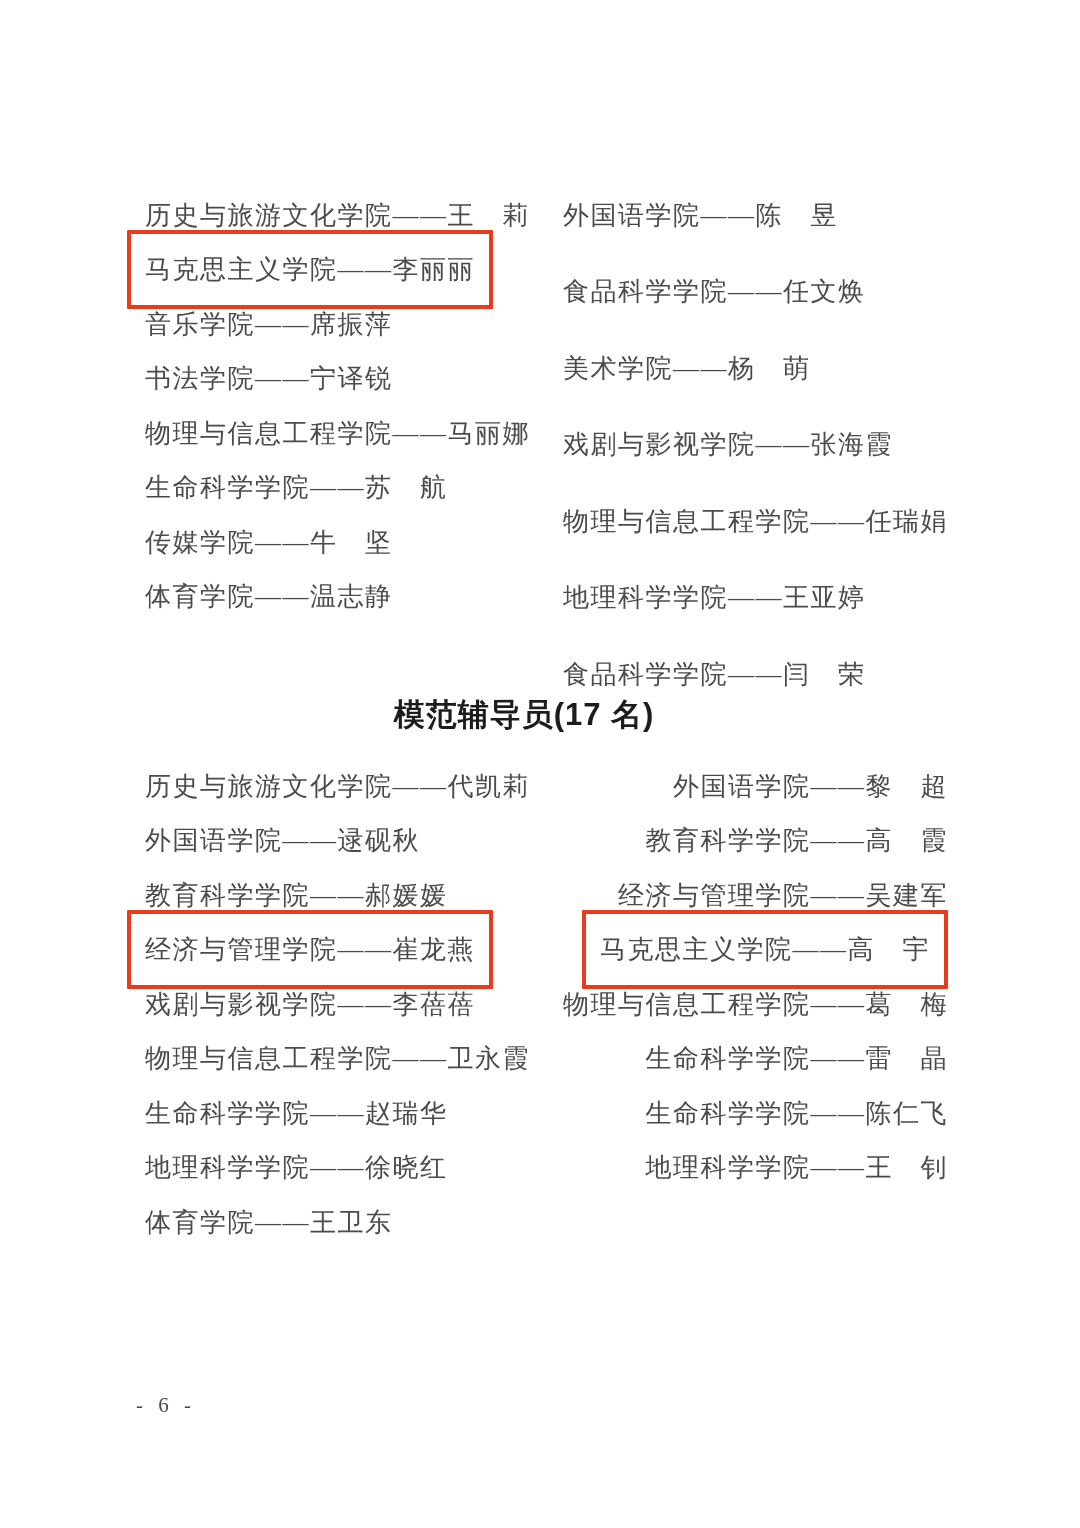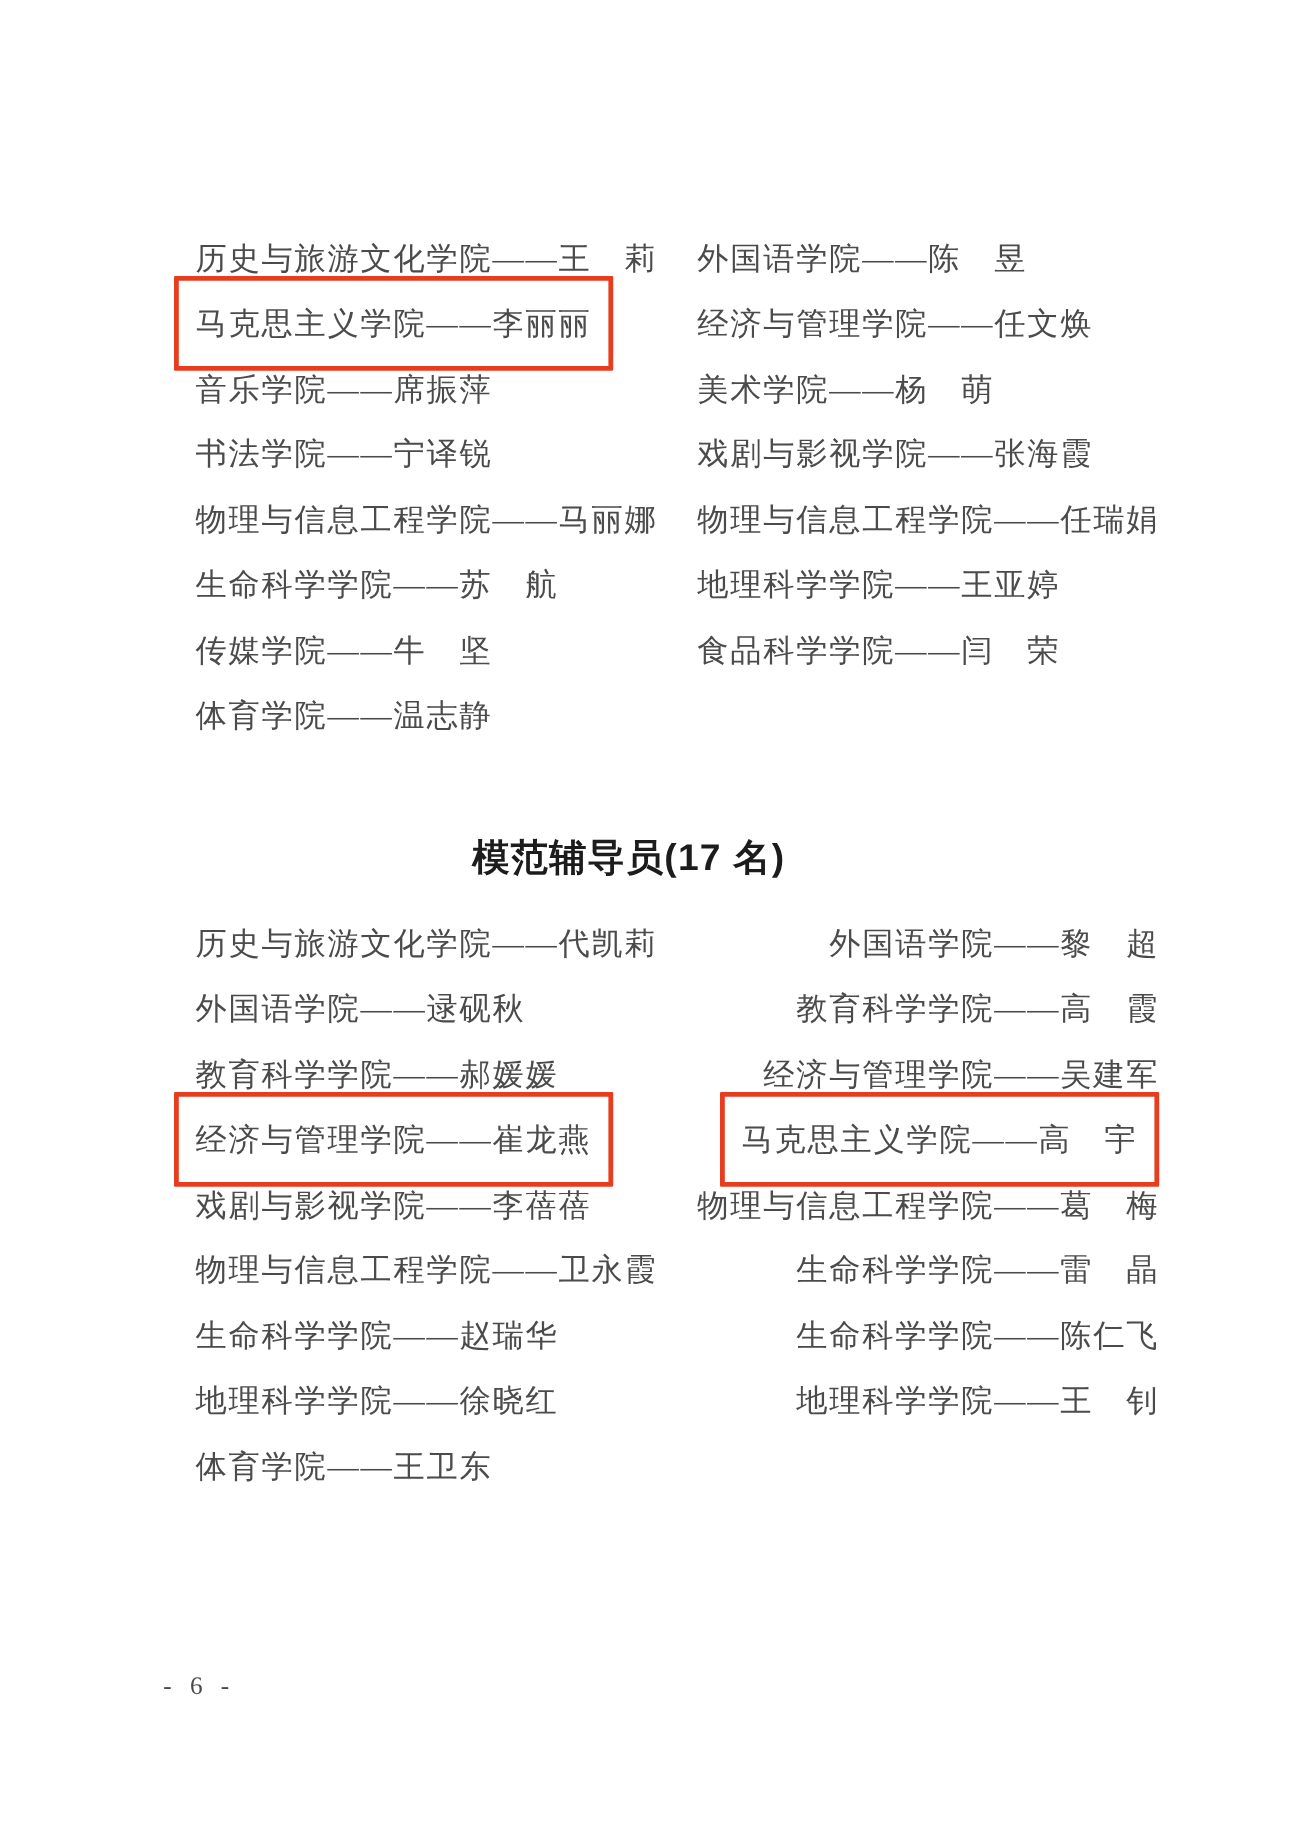--- a/index.html
+++ b/index.html
@@ -12,24 +12,24 @@
   body{
     width:1080px;height:1528px;
     background:var(--page-bg);
     font-family:"Liberation Serif","DejaVu Serif",serif;
     color:var(--body-text);
     overflow:hidden;
   }
   .page{position:relative;width:1080px;height:1528px;background:var(--page-bg);}
   .col{position:absolute;display:flex;flex-direction:column;}
   .col-s1-left{left:145px;top:188px;}
-  .col-s1-right{left:563px;top:188px;}
+  .col-s1-right{left:563px;top:188px;gap:22px;}
   .col-s2-left{left:145px;top:759px;}
   .col-s2-right{left:563px;top:759px;align-items:flex-end;}
-  .row{height:54.5px;display:flex;align-items:center;margin-left:18px;}
+  .row{height:54.5px;display:flex;align-items:center;}
   .entry{
     font-size:26px;
     letter-spacing:1.5px;
     white-space:nowrap;
     color:var(--body-text);
   }
   .boxed{
     border:4px solid var(--highlight-red);
     padding:18px 14px;
     margin-left:-18px;
@@ -78,21 +78,21 @@
     <div class="row">
         <span class="entry">体育学院——温志静</span>
       </div>
   </div>
 
   <div class="col col-s1-right">
     <div class="row">
         <span class="entry">外国语学院——陈　昱</span>
       </div>
     <div class="row">
-        <span class="entry">经济与管理学院——任文焕</span>
+        <span class="entry">食品科学学院——任文焕</span>
       </div>
     <div class="row">
         <span class="entry">美术学院——杨　萌</span>
       </div>
     <div class="row">
         <span class="entry">戏剧与影视学院——张海霞</span>
       </div>
     <div class="row">
         <span class="entry">物理与信息工程学院——任瑞娟</span>
       </div>

